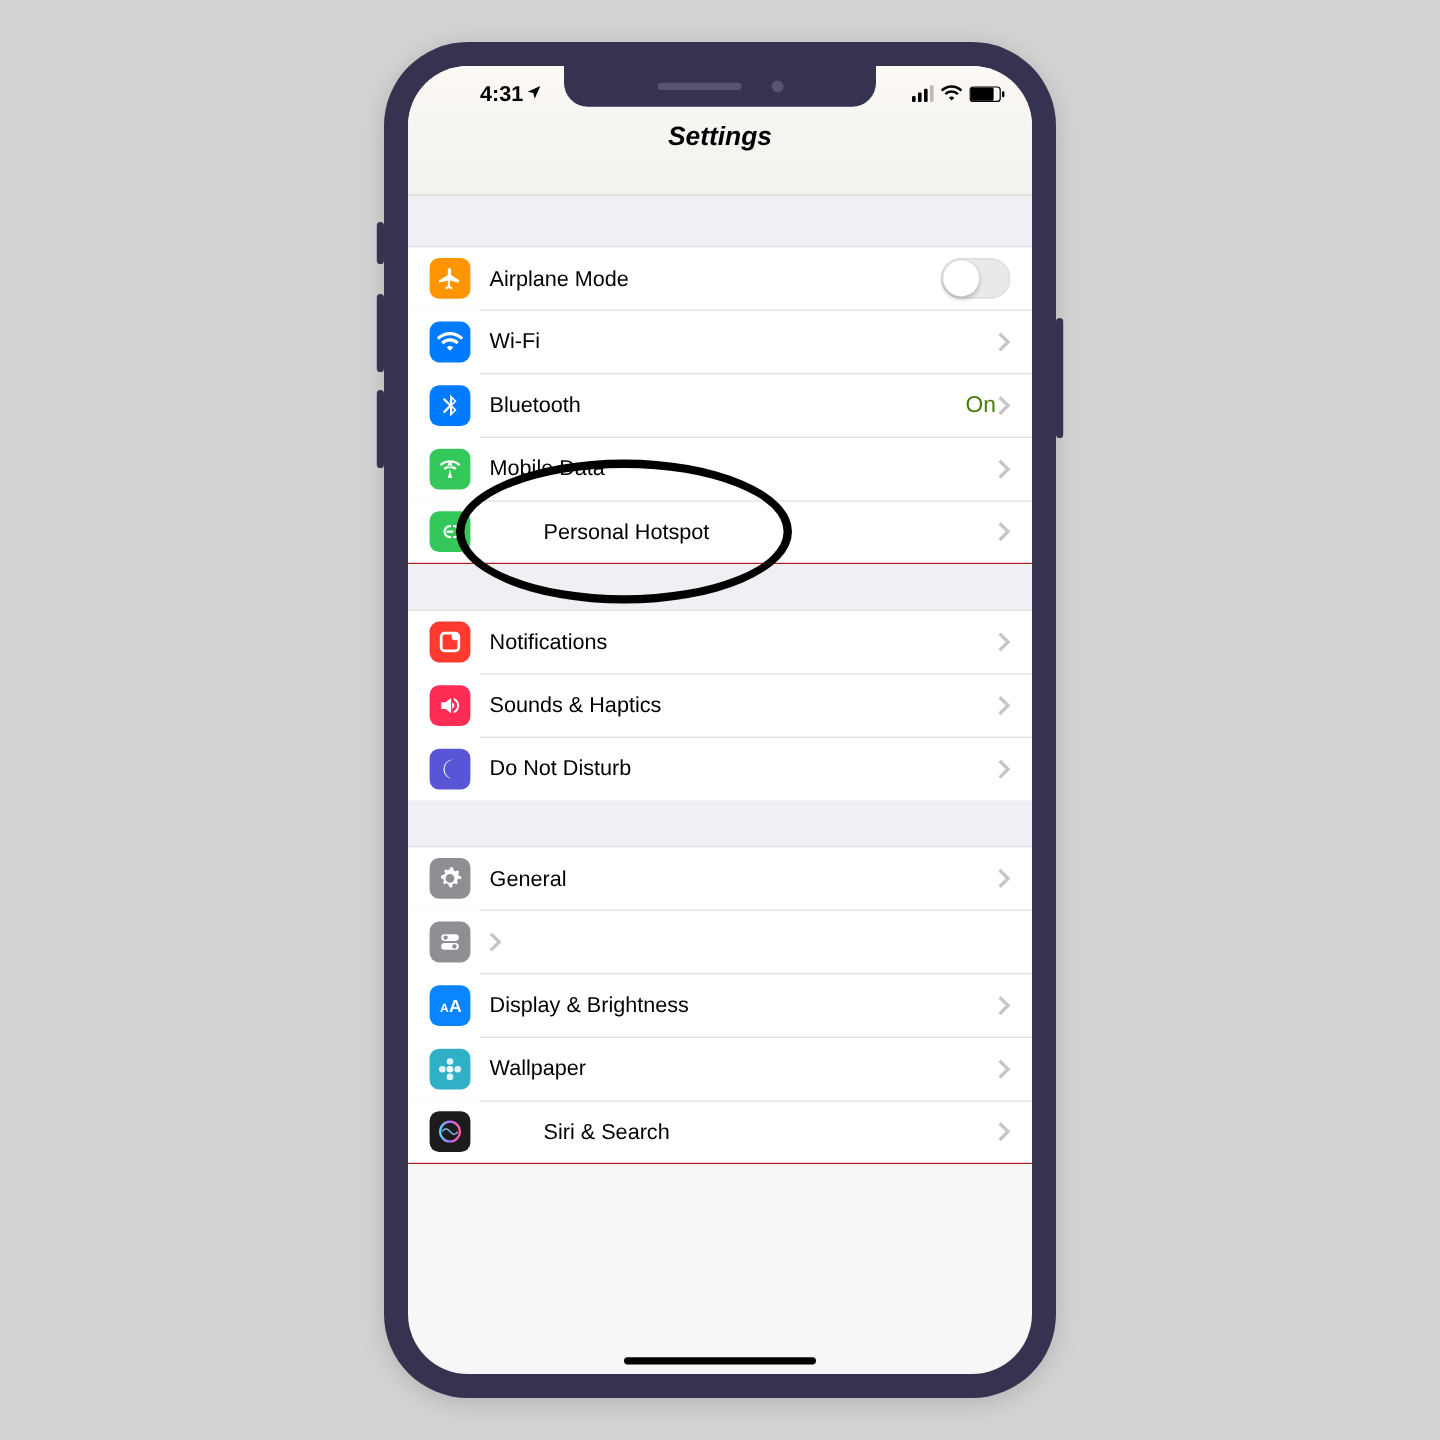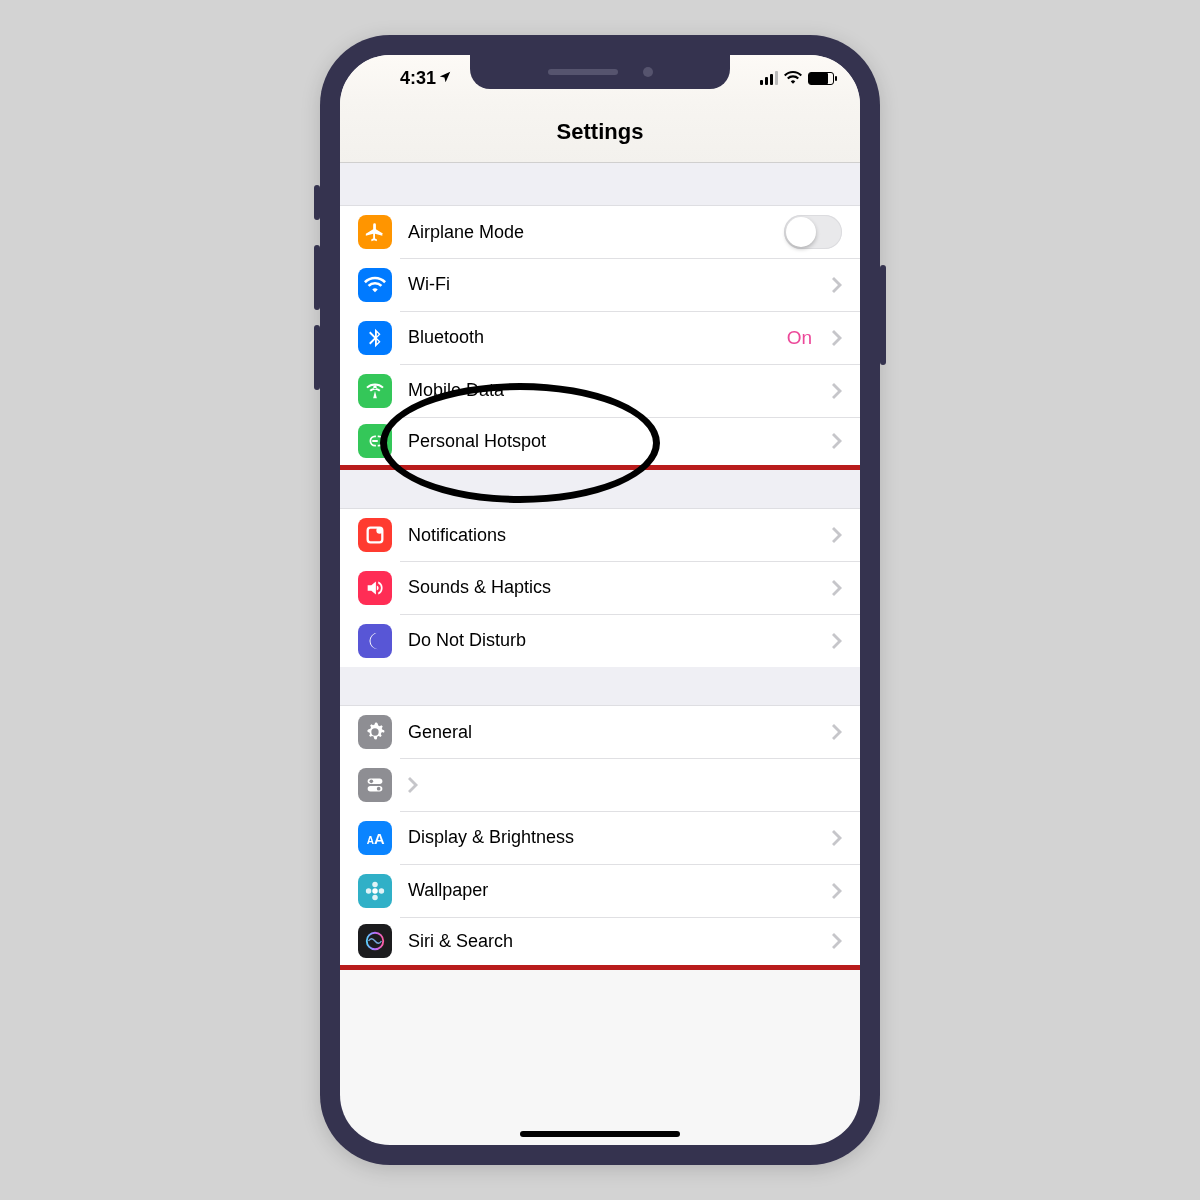--- a/index.html
+++ b/index.html
@@ -85,22 +85,22 @@
   .wifi-ic { width:18px; height:14px; }
   .batt { width:26px; height:13px; border:1.5px solid #000; border-radius:3px; position:relative;}
   .batt::after{content:""; position:absolute; right:-4px; top:3px; width:2.5px; height:5px; background:#000; border-radius:1px;}
   .batt i{ display:block; width:80%; height:100%; background:#000; border-radius:1px;}
 
   .navbar {
     height: 62px;
     background: linear-gradient(#f7f5f1,#f3f1ed);
     border-bottom: 1px solid #d0cfce;
     display: flex;
-    align-items: center;
     justify-content: center;
+    font-style: italic;
   }
   .navbar h1 { font-size: 22px; font-weight: 700; color:#000; }
 
   .content { background:#efeff4; }
   .group-gap { height: 42px; }
   .group-gap.small { height: 38px; }
 
   .row {
     height: 53px;
     background: #fff;
@@ -110,32 +110,32 @@
     position: relative;
   }
   .row + .row::before {
     content:"";
     position:absolute;
     left: 60px; right:0; top:0;
     height:1px;
     background:#e0e0e3;
   }
   .group-start { border-top:1px solid #dedee2; }
-  .group-end { border-bottom:5px solid #b91c1c; }
+  .group-end { border-bottom:1px solid #b91c1c;gap:45px; }
 
   .app-icon {
     width: 34px; height: 34px;
     border-radius: 8px;
     margin-right: 16px;
     display:flex; align-items:center; justify-content:center;
     flex-shrink:0;
   }
   .app-icon svg { width: 22px; height: 22px; }
   .label { flex:1; font-size: 18px; color:#000; }
-  .detail { font-size: 19px; color:#ec4899; margin-right: 20px; }
+  .detail { font-size: 19px; color:#4d7c0f; margin-right: 2px; }
   .chev { color:#c6c6ca; }
   .chev svg { width: 10px; height: 16px; display:block; }
 
   .toggle {
     width: 58px; height: 34px;
     background:#e9e9eb;
     border-radius: 17px;
     position: relative;
     box-shadow: inset 0 0 0 1px #dcdcdf;
   }

